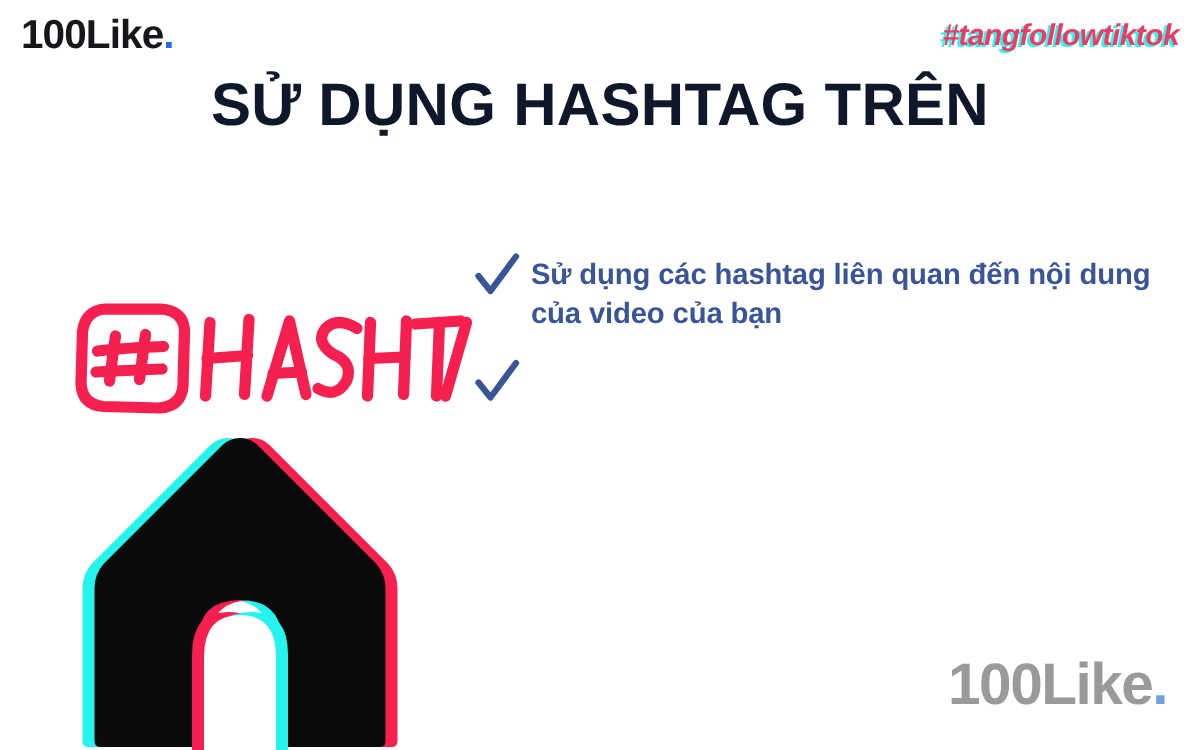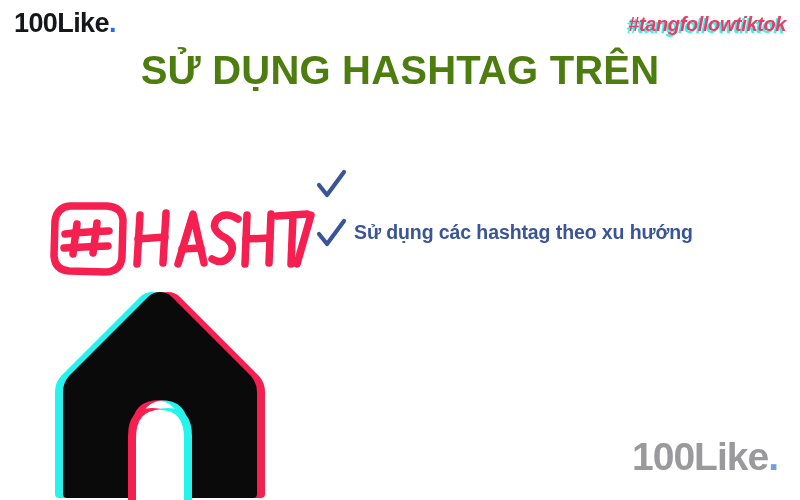--- a/index.html
+++ b/index.html
@@ -34,21 +34,21 @@
     font-size:20px; font-weight:700; font-style:italic;
     letter-spacing:-0.4px; line-height:1;
     color:#ef3a63; white-space:nowrap;
     text-shadow:-2px 1.5px 0 rgba(37,244,238,0.95);
   }
 
   
   .headline {
     position:absolute; left:0; right:0; top:44px;
     text-align:center;
-    color:#4d7c0f;
+    color:#0f172a;
     font-size:40px; font-weight:700;
     letter-spacing:0.2px; line-height:1.32;
     text-transform:uppercase;
     padding:0 60px;
   }
   .headline .hl-line { display:block; }
 
   
   .hashtag-badge {
     position:absolute; left:44px; top:196px;
@@ -164,36 +164,36 @@
     <g>
       <path d="M106 122 Q82 122 82 150 L82 214 L134 214 L134 150 Q134 122 106 122 Z" fill="#f5204f"></path>
       <path d="M122 122 Q146 122 146 150 L146 214 L94 214 L94 150 Q94 122 122 122 Z" fill="#25f4ee"></path>
       <path d="M114 124 Q90 124 90 152 L90 214 L138 214 L138 152 Q138 124 114 124 Z" fill="#ffffff"></path>
     </g>
   </svg>
 </div>
 
 <div class="checklist">
 
+  <div class="check-item two-line">
+    <span class="check-mark">
+      <svg viewBox="0 0 31 32" xmlns="http://www.w3.org/2000/svg" aria-hidden="true">
+        <path d="M3 16 L11 26 L28 3" fill="none" stroke="#3a5597" stroke-width="4.2" stroke-linecap="round" stroke-linejoin="round"></path>
+      </svg>
+    </span>
+    <span class="check-text">Sử dụng các hashtag liên quan đến nội dung của video của bạn</span>
+  </div>
 
   <div class="check-item">
     <span class="check-mark">
       <svg viewBox="0 0 31 32" xmlns="http://www.w3.org/2000/svg" aria-hidden="true">
         <path d="M3 16 L11 26 L28 3" fill="none" stroke="#3a5597" stroke-width="4.2" stroke-linecap="round" stroke-linejoin="round"></path>
       </svg>
     </span>
   </div>
 
 
-  <div class="check-item">
-    <span class="check-mark">
-      <svg viewBox="0 0 31 32" xmlns="http://www.w3.org/2000/svg" aria-hidden="true">
-        <path d="M3 16 L11 26 L28 3" fill="none" stroke="#3a5597" stroke-width="4.2" stroke-linecap="round" stroke-linejoin="round"></path>
-      </svg>
-    </span>
-    <span class="check-text">Sử dụng các hashtag theo xu hướng</span>
-  </div>
 
 </div>
 
 <div class="logo-bottom">
   <span>100Like</span><span class="dot">.</span>
 </div>
 
 </body></html>

